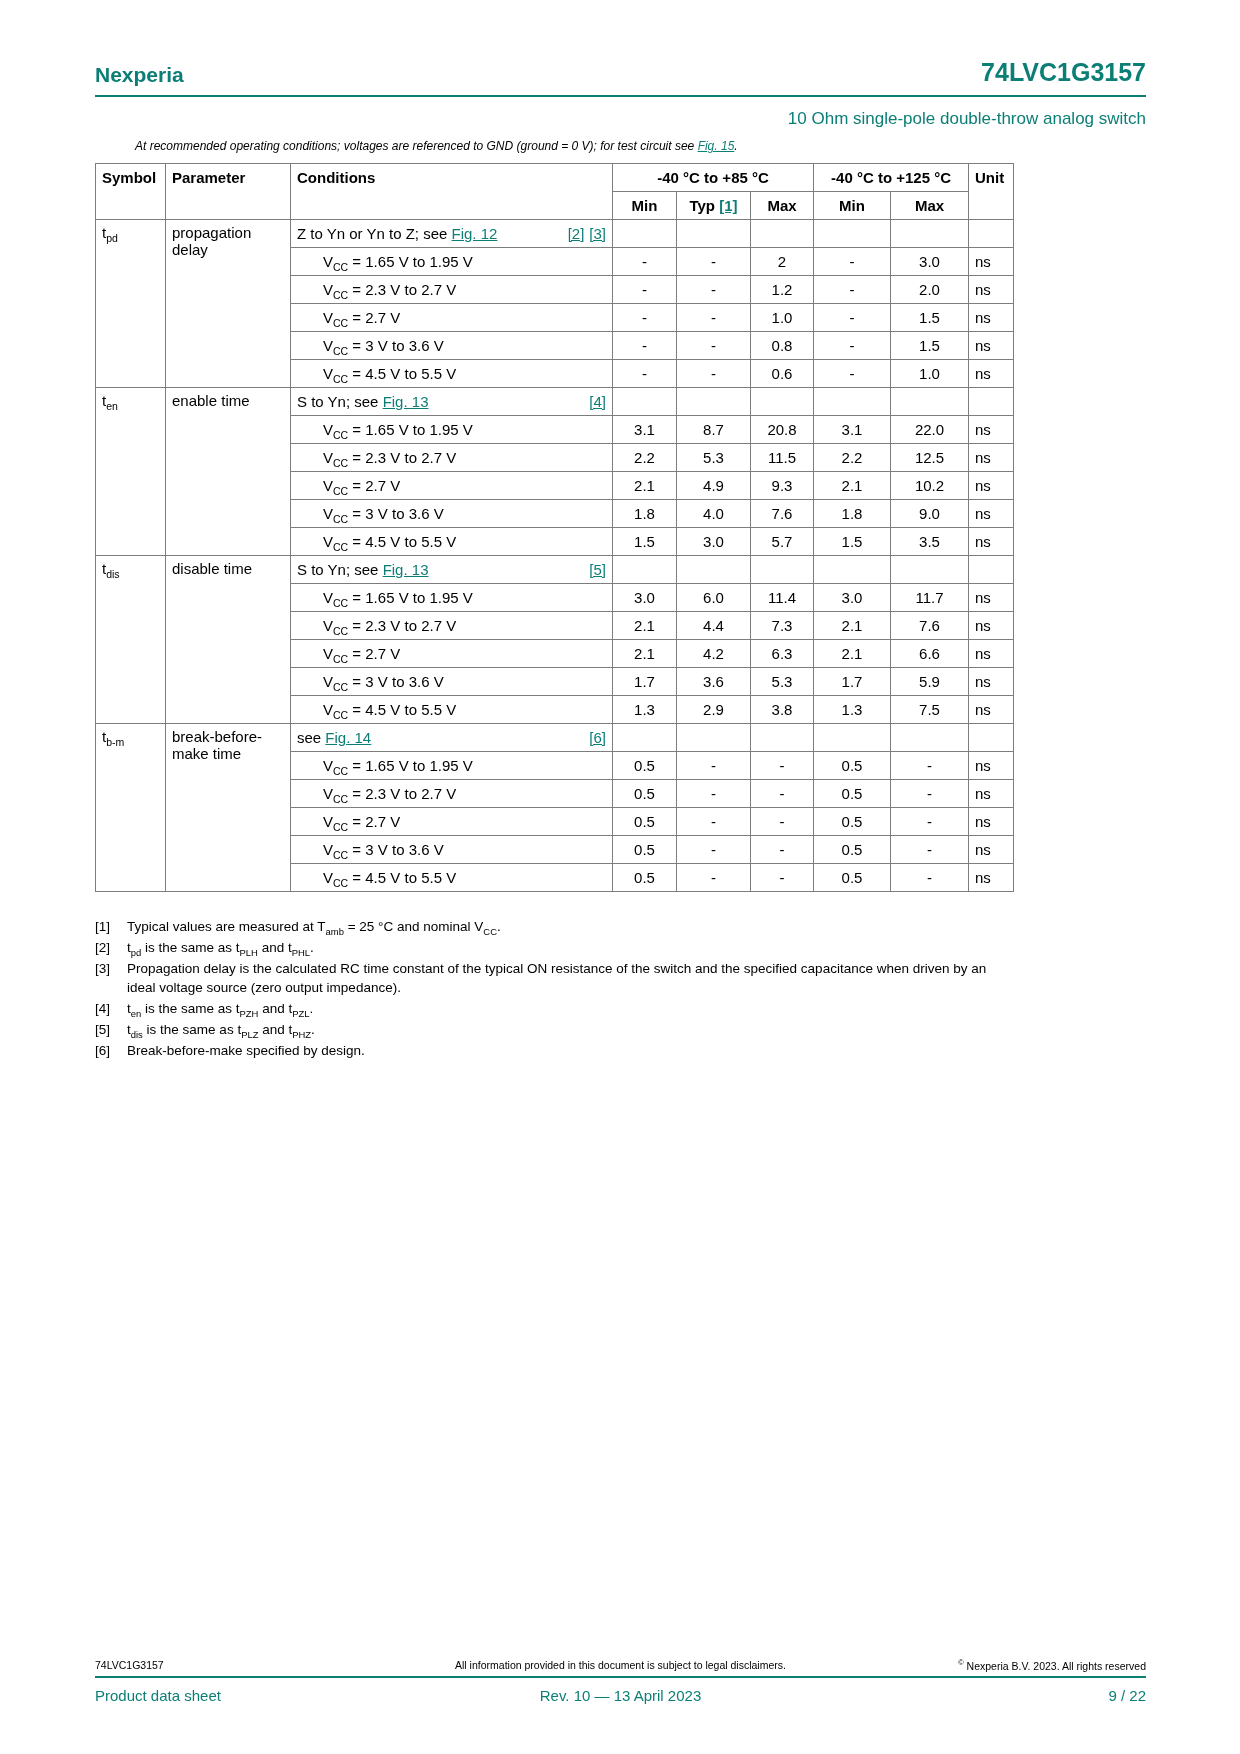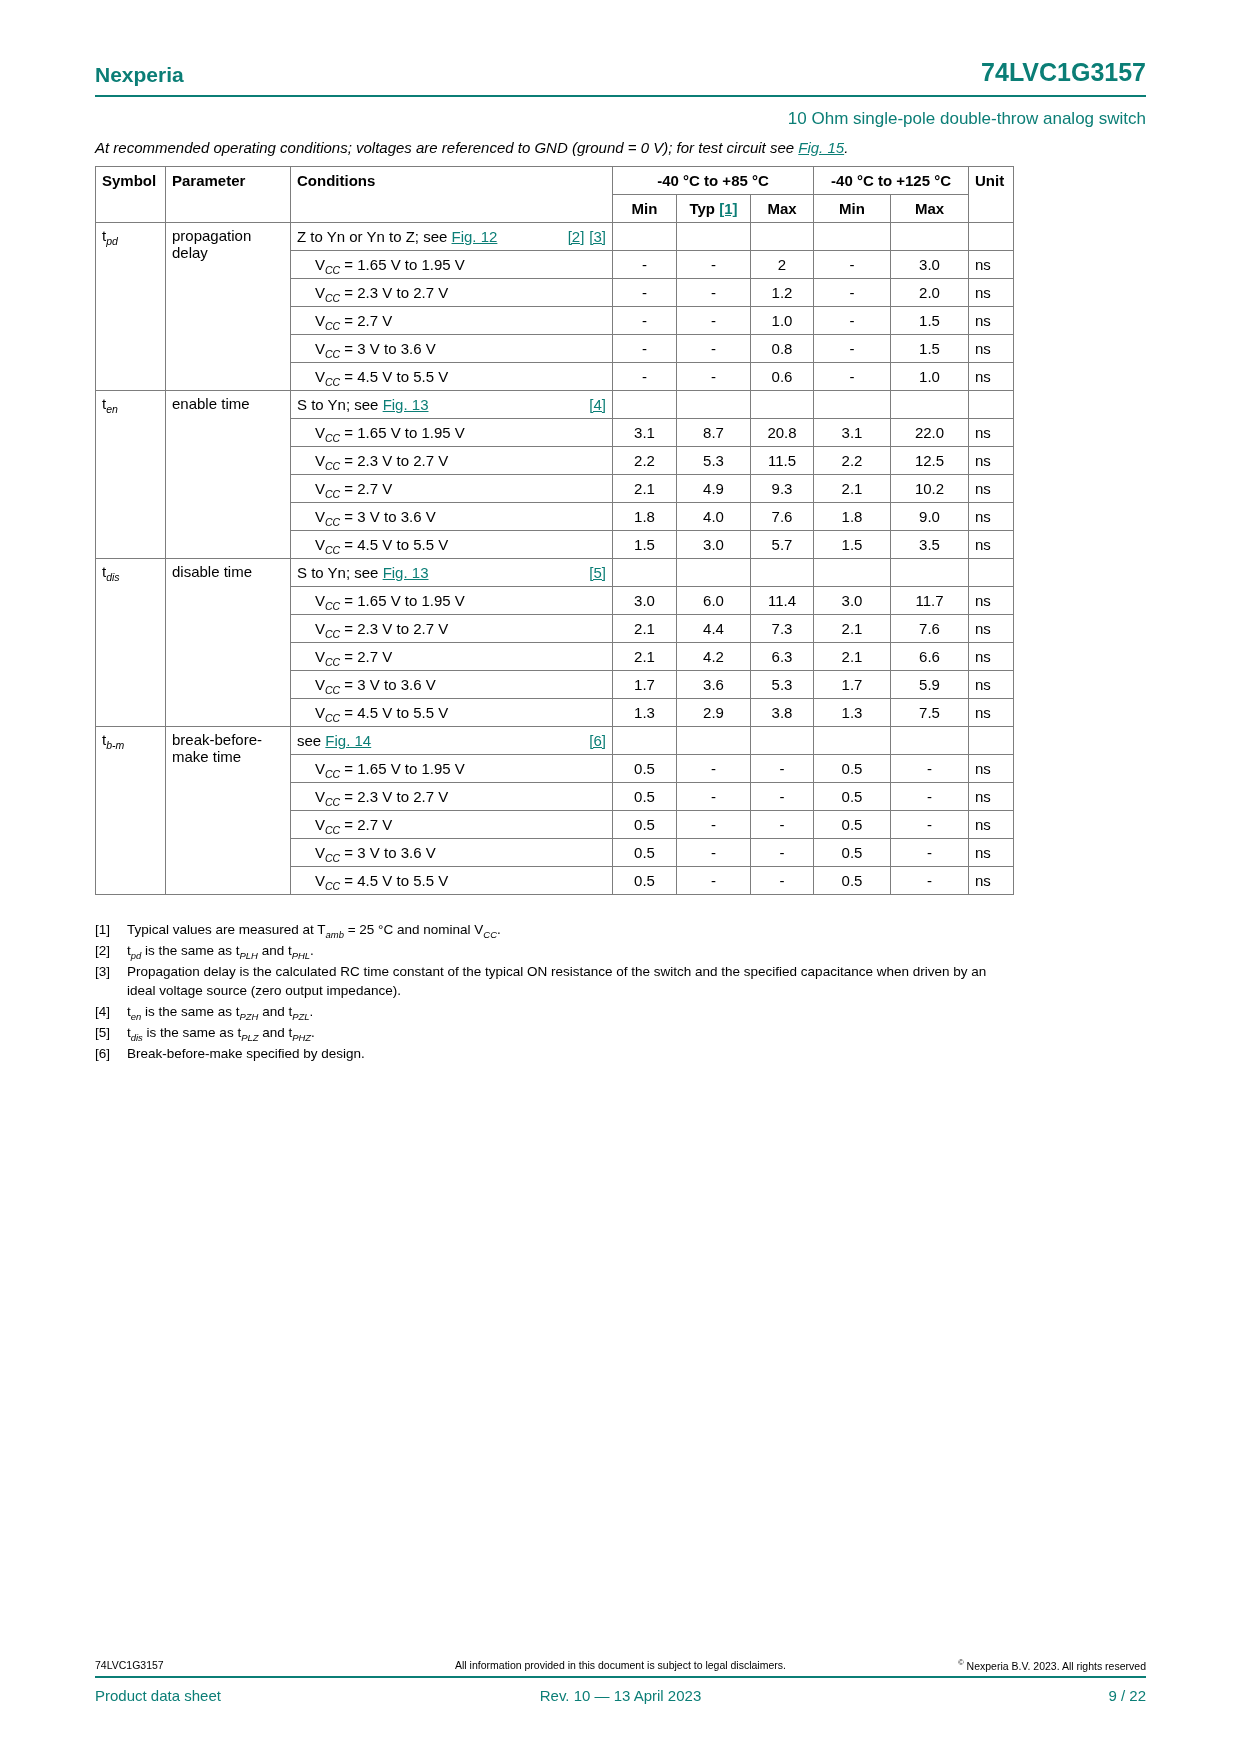--- a/index.html
+++ b/index.html
@@ -7,31 +7,31 @@
   body{width:1240px;height:1754px;background:#fff;font-family:"Liberation Sans",sans-serif;color:#000;position:relative;overflow:hidden;}
   .page{position:absolute;top:0;left:0;right:0;bottom:0;padding:58px 94px 0 95px;box-sizing:border-box;}
   .header-row{display:flex;justify-content:space-between;align-items:flex-end;}
   .brand{font-size:21px;font-weight:700;color:var(--accent);}
   .part{font-size:25px;font-weight:700;color:var(--accent);}
   .header-rule{border-bottom:2px solid var(--accent);margin-top:8px;}
   .subtitle{text-align:right;font-size:17px;font-weight:400;color:var(--accent);margin-top:12px;}
   .section-title{font-size:26px;font-weight:700;color:var(--accent);margin:46px 0 0 0;}
   .section-number{display:inline-block;width:52px;}
   .table-caption{margin-top:30px;font-size:15.5px;font-weight:700;color:var(--accent);}
-  .table-note{margin-top:10px;font-size:15px;font-style:italic;}
+  .table-note{margin-top:10px;font-size:12px;font-style:italic;margin-left:40px;}
   .link{color:var(--accent);text-decoration:underline;cursor:pointer;}
-  sub{font-size:0.7em;line-height:0;font-style:italic;}
+  sub{font-size:0.7em;line-height:0;}
   sup{font-size:0.7em;}
   .spec-table{border-collapse:collapse;table-layout:fixed;width:918px;margin-top:10px;font-size:15px;}
   .spec-table th,.spec-table td{border:1px solid var(--border);padding:3px 6px;vertical-align:middle;box-sizing:border-box;}
   .spec-table th{text-align:center;height:28px;font-weight:700;}
   .spec-table th.al{text-align:left;vertical-align:top;padding-top:5px;}
   .spec-table td{height:28px;}
   td.sym,td.param{vertical-align:top;padding-top:4px;}
-  td.cond-sub{padding-left:24px;}
+  td.cond-sub{padding-left:32px;}
   td.num{text-align:center;}
   td.unit{text-align:left;}
   .cond-flex{display:flex;justify-content:space-between;align-items:baseline;}
   .refs a{margin-left:5px;}
   .footnotes{margin-top:26px;font-size:13.5px;width:905px;}
   .footnote{display:flex;margin-bottom:3px;line-height:1.35;}
   .fn-marker{width:32px;flex:0 0 32px;}
   .fn-text{flex:1;}
   .page-footer{position:absolute;left:95px;right:94px;bottom:50px;}
   .footer-top{display:flex;font-size:10.5px;margin-bottom:5px;align-items:flex-end;}

